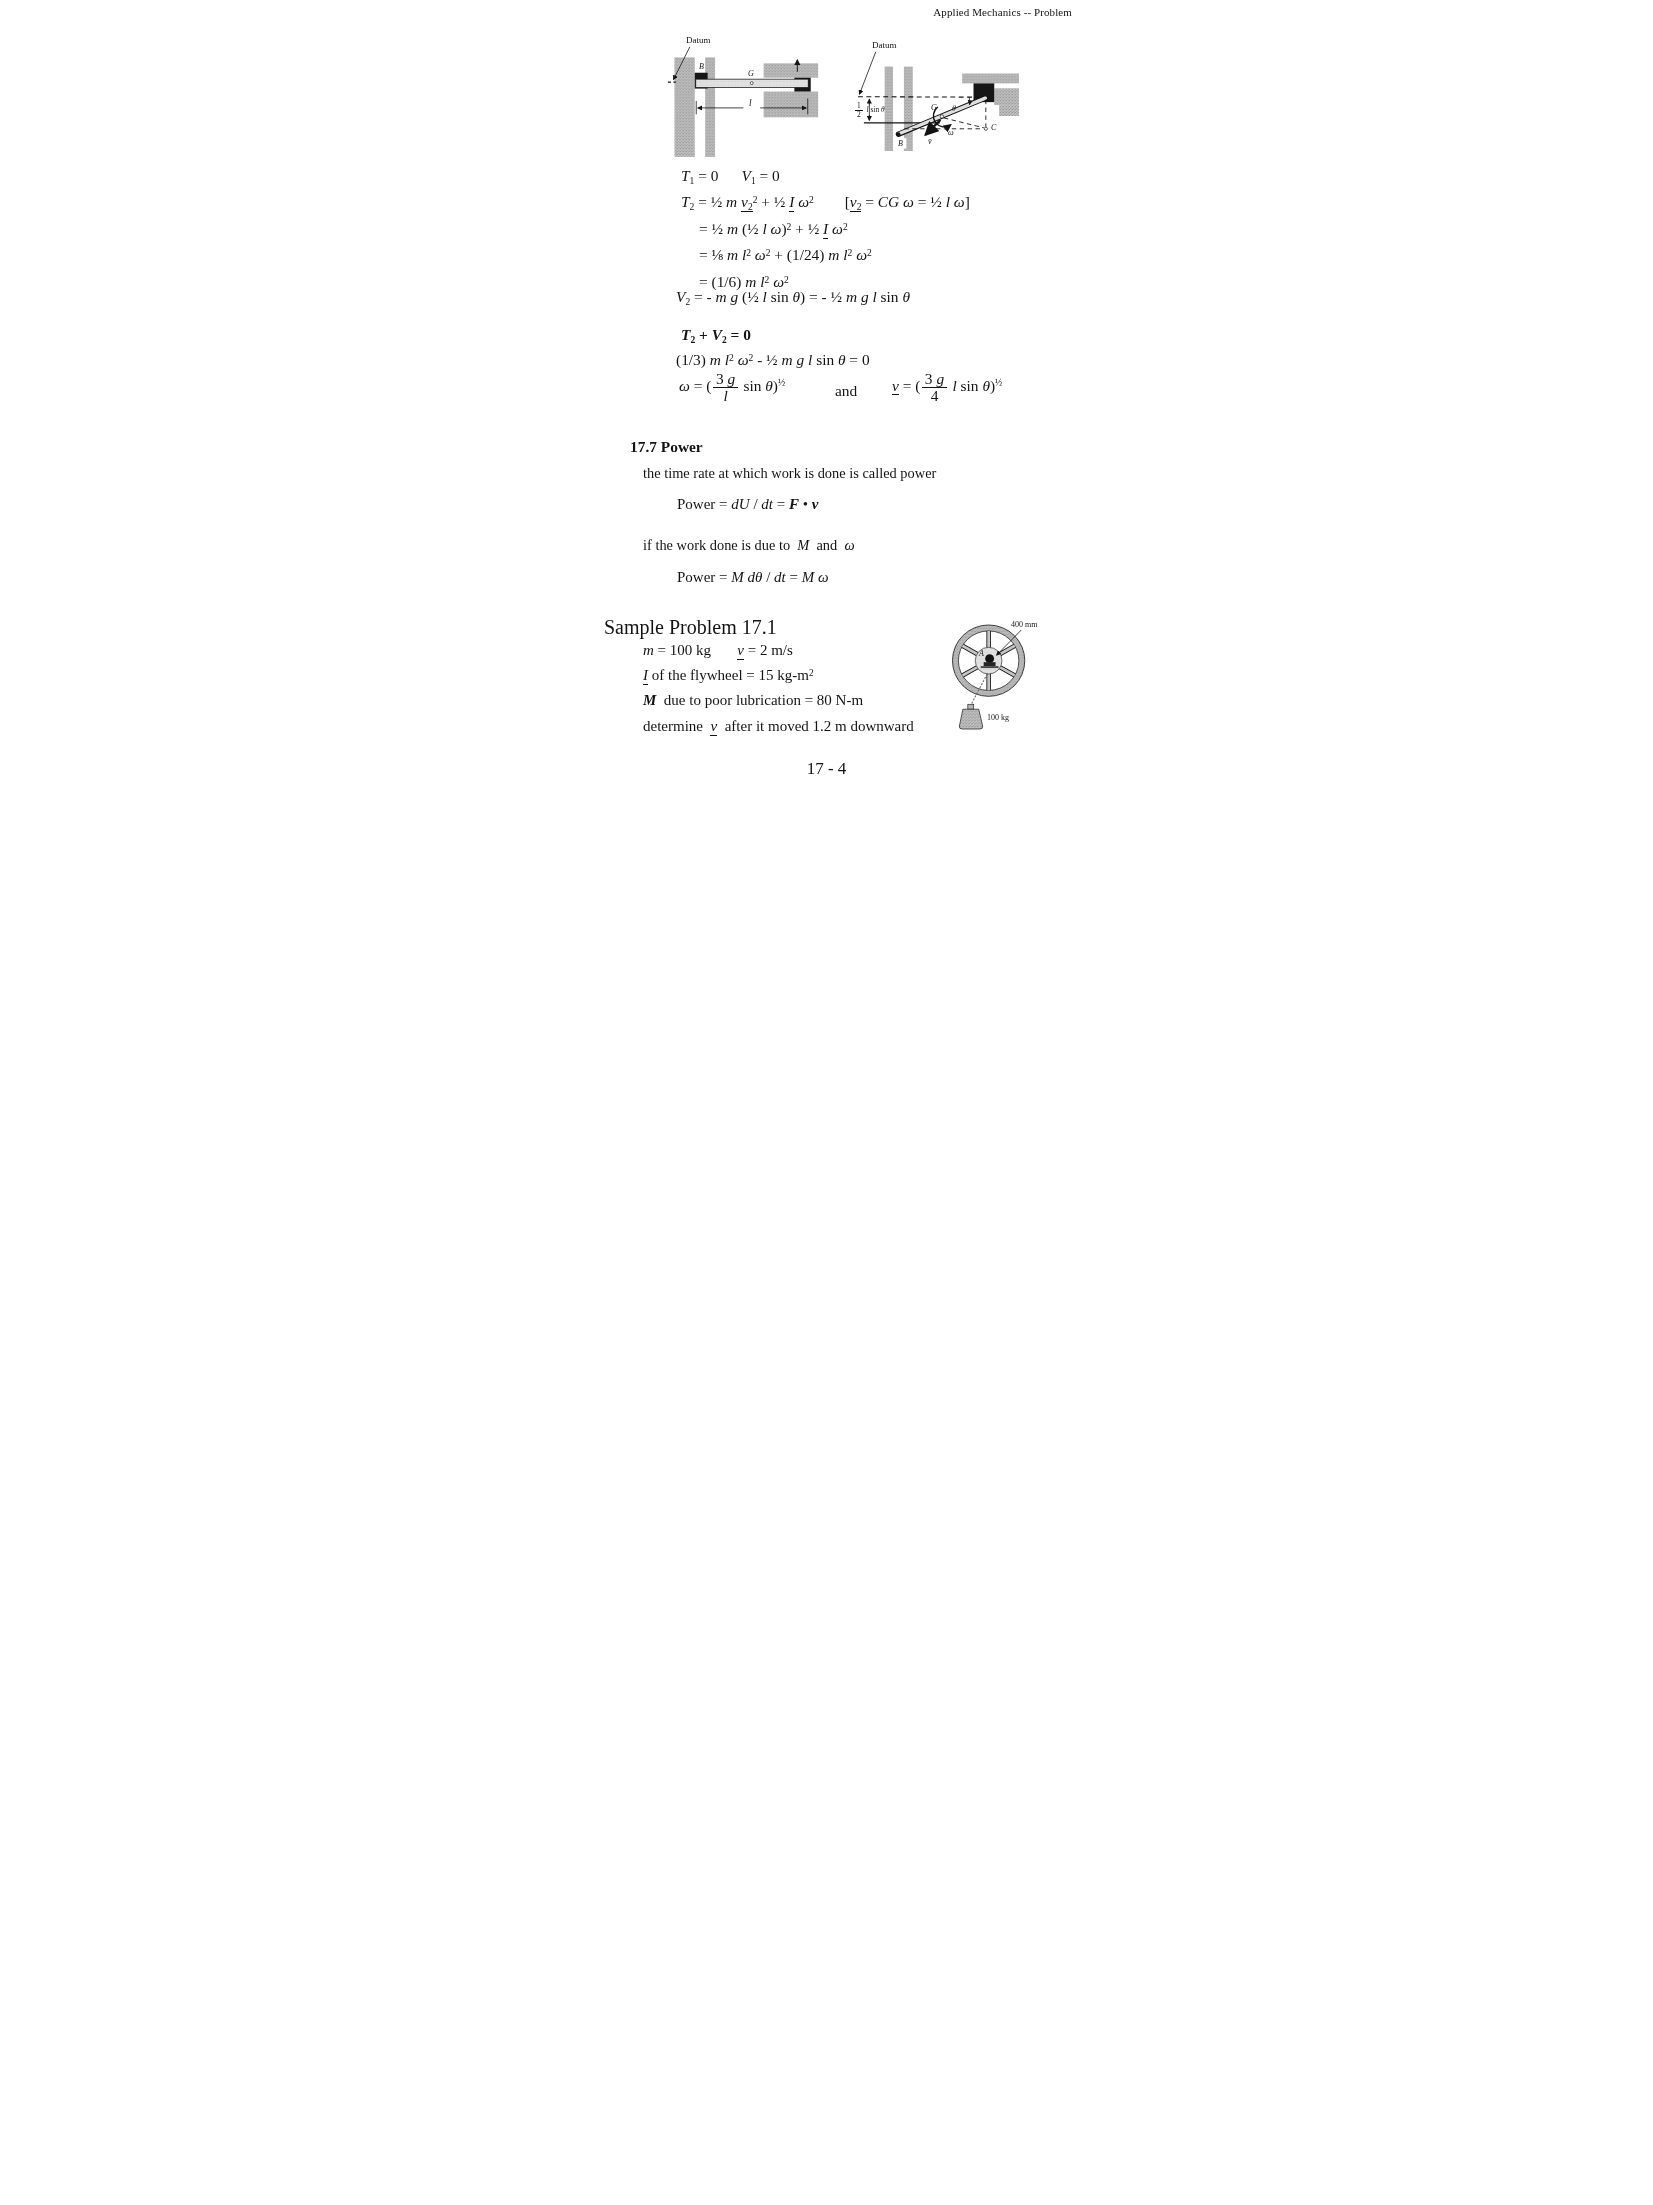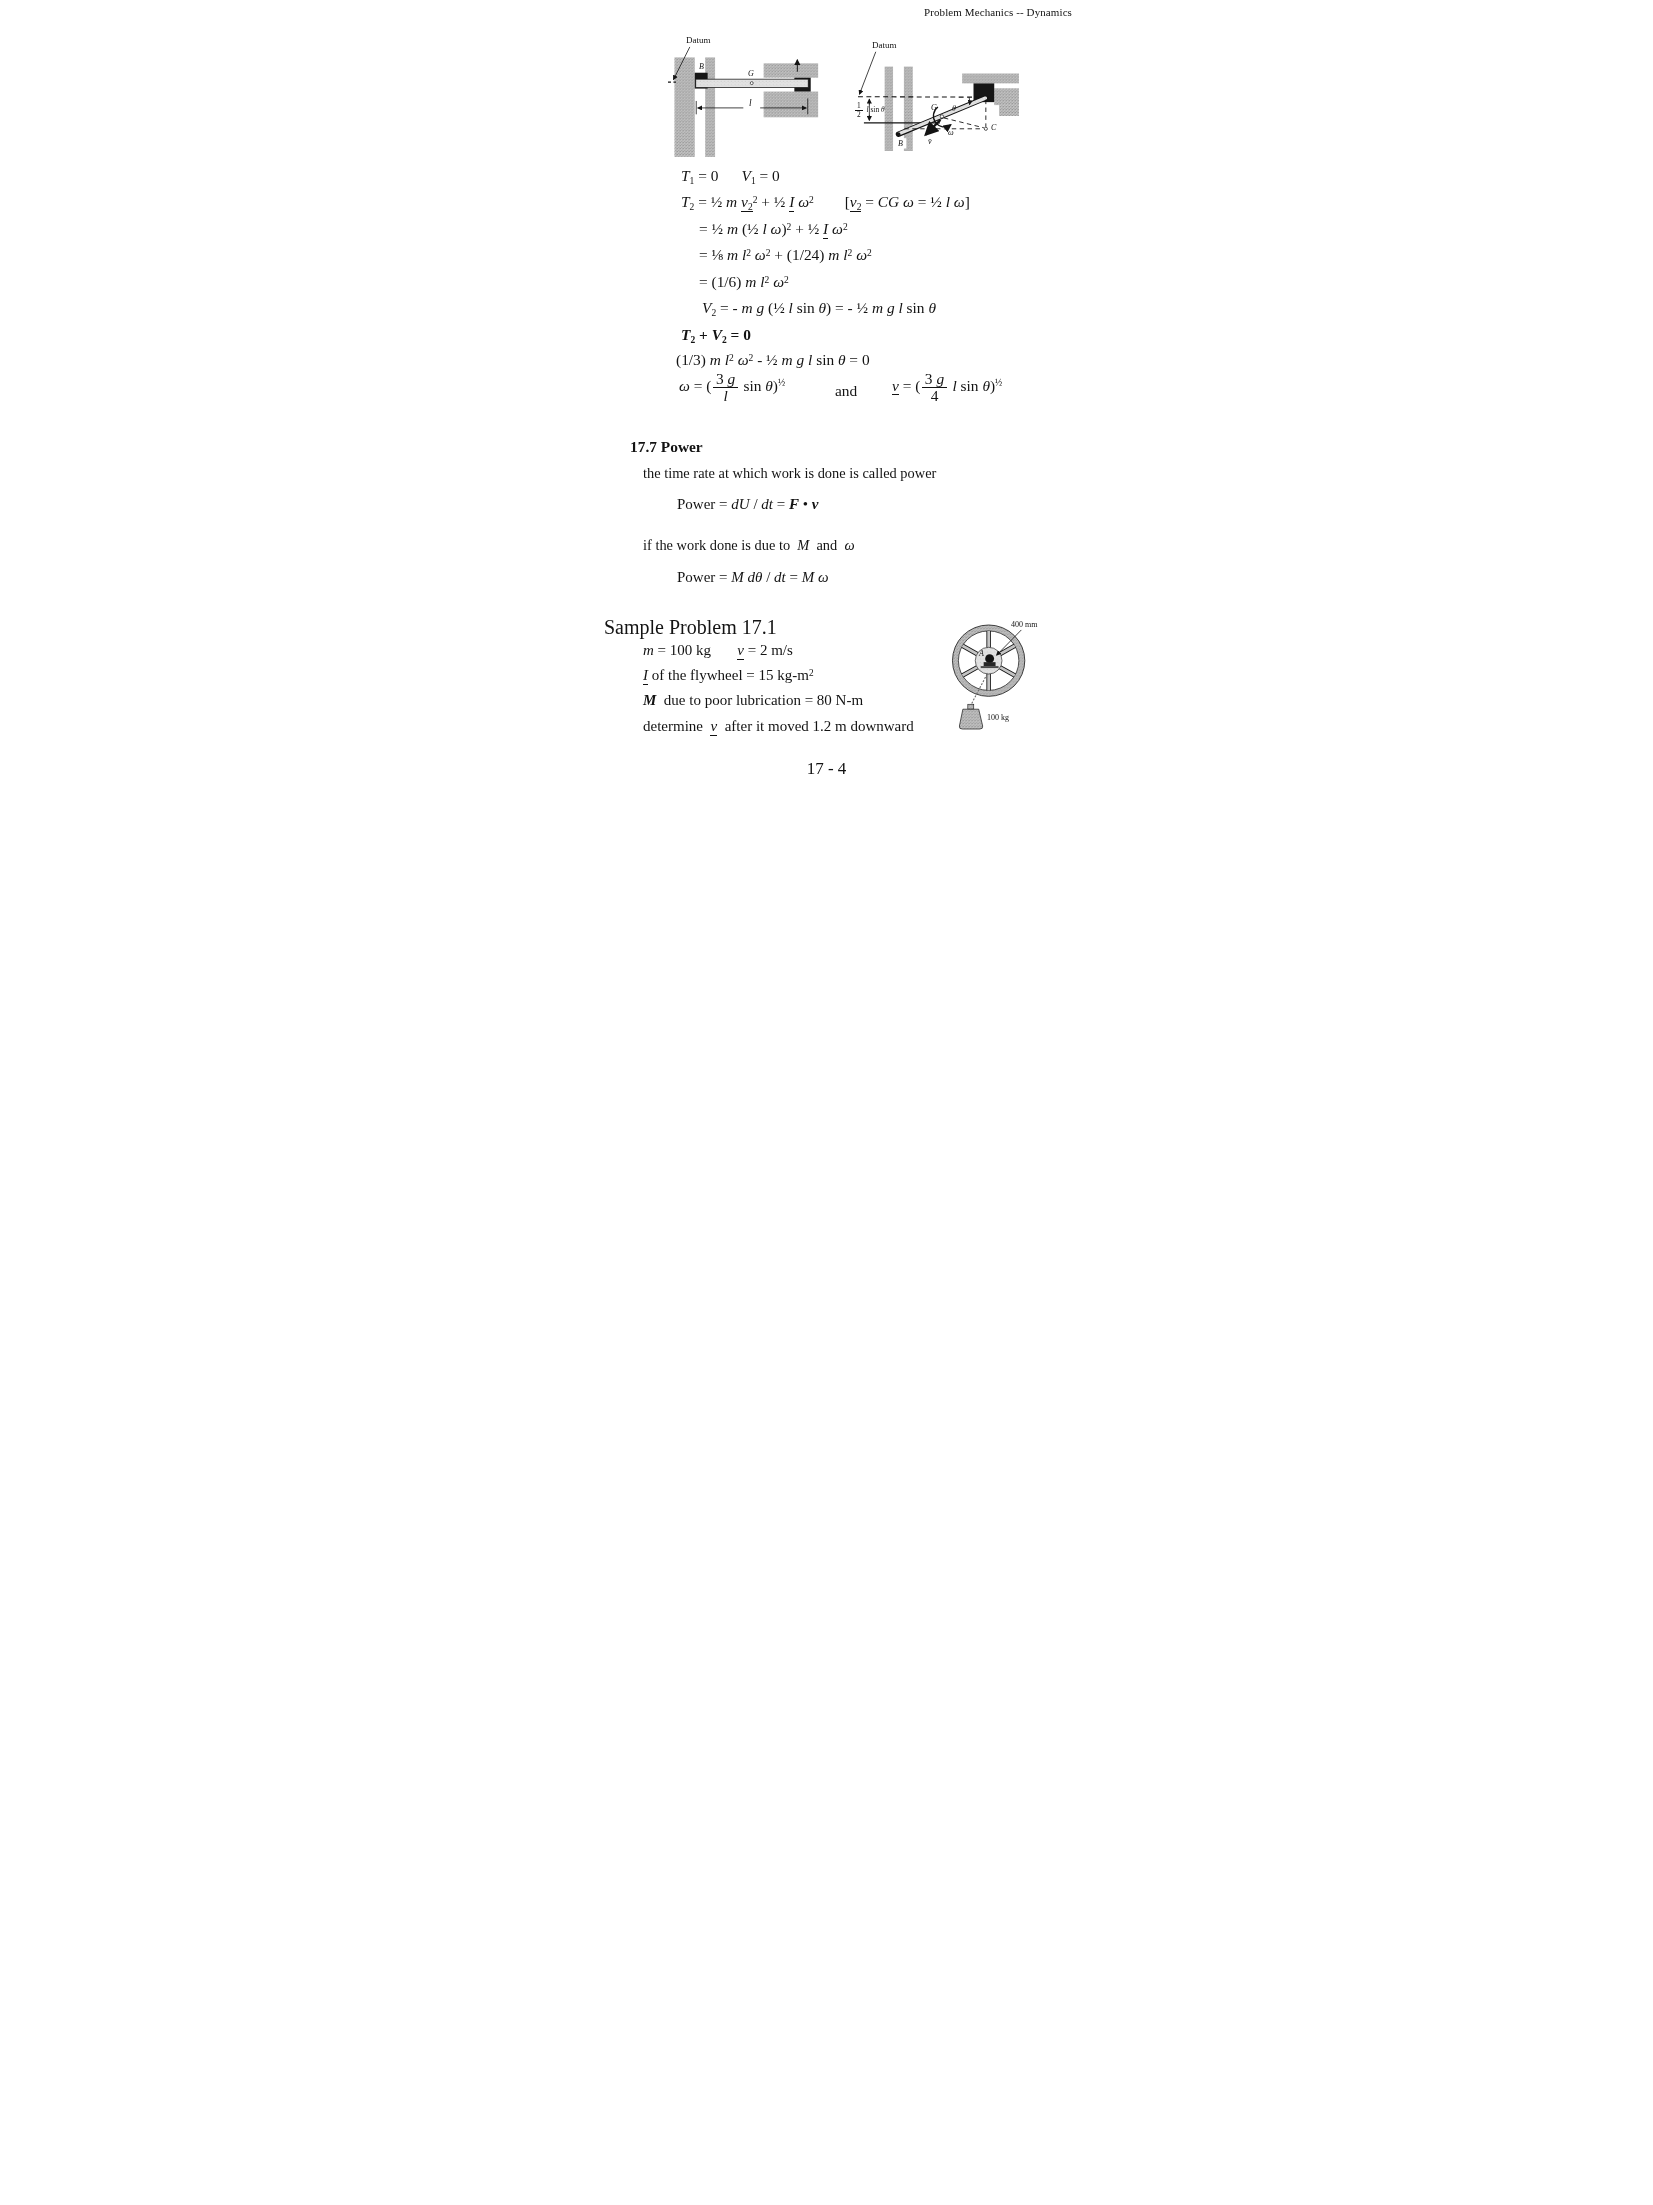--- a/index.html
+++ b/index.html
@@ -55,21 +55,21 @@
       <circle cx="5.3" cy="4.8" r="0.5" fill="#9a9a9a"></circle>
     </pattern>
     <marker id="ah" viewBox="0 0 10 10" refX="8.5" refY="5" markerWidth="6.5" markerHeight="6.5" orient="auto-start-reverse">
       <path d="M0,0 L10,5 L0,10 z" fill="#131313"></path>
     </marker>
   </defs>
 </svg>
 
 <div class="page">
 
-  <div class="abs hdr" style="right:52px; top:6px;">Problem Mechanics -- Dynamics</div>
+  <div class="abs hdr" style="right:52px; top:6px;">Applied Mechanics -- Problem</div>
 
   <div class="fig" style="left:139px; top:35px; width:166px; height:124px;">
     <svg width="166" height="124" viewBox="0 0 335 250">
       <g>
         <rect x="13" y="45" width="41" height="201" fill="url(#sp)"></rect>
         <rect x="75" y="45" width="20" height="201" fill="url(#sp)"></rect>
       </g>
       <rect x="54" y="76" width="26" height="32" fill="#161616"></rect>
       <g>
         <rect x="193" y="57" width="110" height="29" fill="url(#sp)"></rect>
@@ -141,21 +141,21 @@
     <span class="flabel it" style="left:82px; top:103px;">v̄</span>
     <span class="flabel it" style="left:145px; top:89px;">C</span>
     <span class="flabel it" style="left:52px; top:105px;">B</span>
   </div>
 
   <div class="eq" style="left:152px; top:167px;"><span class="it">T</span><span class="sub">1</span><span> = 0      </span><span class="it">V</span><span class="sub">1</span><span> = 0</span></div>
   <div class="eq" style="left:152px; top:193px;"><span class="it">T</span><span class="sub">2</span><span> = ½ </span><span class="it">m </span><span class="u"><span class="it">v</span><span class="sub">2</span></span><span class="sup">2</span><span> + ½ </span><span class="u"><span class="it">I</span></span><span> </span><span class="it">ω</span><span class="sup">2</span><span>        [</span><span class="u"><span class="it">v</span><span class="sub">2</span></span><span> = </span><span class="it">CG </span><span class="it">ω</span><span> = ½ </span><span class="it">l </span><span class="it">ω</span><span>]</span></div>
   <div class="eq" style="left:170px; top:220px;"><span>= ½ </span><span class="it">m </span><span>(½ </span><span class="it">l </span><span class="it">ω</span><span>)</span><span class="sup">2</span><span> + ½ </span><span class="u"><span class="it">I</span></span><span> </span><span class="it">ω</span><span class="sup">2</span></div>
   <div class="eq" style="left:170px; top:246px;"><span>= ⅛ </span><span class="it">m </span><span class="it">l</span><span class="sup">2</span><span> </span><span class="it">ω</span><span class="sup">2</span><span> + (1/24) </span><span class="it">m </span><span class="it">l</span><span class="sup">2</span><span> </span><span class="it">ω</span><span class="sup">2</span></div>
   <div class="eq" style="left:170px; top:273px;text-align:right;"><span>= (1/6) </span><span class="it">m </span><span class="it">l</span><span class="sup">2</span><span> </span><span class="it">ω</span><span class="sup">2</span></div>
-  <div class="eq" style="left:147px; top:299px;margin-left:26px;"><span class="it">V</span><span class="sub">2</span><span> = - </span><span class="it">m g </span><span>(½ </span><span class="it">l </span><span>sin </span><span class="it">θ</span><span>)</span><span> = - ½ </span><span class="it">m g l </span><span>sin </span><span class="it">θ</span></div>
+  <div class="eq" style="left:147px; top:288px;"><span class="it">V</span><span class="sub">2</span><span> = - </span><span class="it">m g </span><span>(½ </span><span class="it">l </span><span>sin </span><span class="it">θ</span><span>)</span><span> = - ½ </span><span class="it">m g l </span><span>sin </span><span class="it">θ</span></div>
   <div class="eq" style="left:152px; top:326px;font-weight:bold;"><span class="it">T</span><span class="sub">2</span><span> + </span><span class="it">V</span><span class="sub">2</span><span> = 0</span></div>
   <div class="eq" style="left:147px; top:351px;"><span>(1/3) </span><span class="it">m </span><span class="it">l</span><span class="sup">2</span><span> </span><span class="it">ω</span><span class="sup">2</span><span> - ½ </span><span class="it">m g l </span><span>sin </span><span class="it">θ</span><span> = 0</span></div>
   <div class="eq" style="left:150px; top:371px;"><span class="it">ω</span><span> = (</span><span class="frac"><span class="fn"><span>3 </span><span class="it">g</span></span><span class="fd"><span class="it">l</span></span></span><span> sin </span><span class="it">θ</span><span>)</span><span class="sup">½</span></div>
   <div class="eq" style="left:306px; top:382px;">and</div>
   <div class="eq" style="left:363px; top:371px;"><span class="u"><span class="it">v</span></span><span> = (</span><span class="frac"><span class="fn"><span>3 </span><span class="it">g</span></span><span class="fd"><span>4</span></span></span><span> </span><span class="it">l </span><span>sin </span><span class="it">θ</span><span>)</span><span class="sup">½</span></div>
 
   <div class="h1" style="left:69px; top:438px;margin-left:32px;">17.7 Power</div>
   <div class="txt" style="left:114px; top:465px;">the time rate at which work is done is called power</div>
   <div class="eq pf" style="left:148px; top:496px;"><span>Power = </span><span class="it">dU</span><span> / </span><span class="it">dt</span><span> = </span><span class="bi">F</span><span> • </span><span class="bi">v</span></div>
   <div class="eq" style="left:114px; top:537px; font-size:14.4px;"><span>if the work done is due to  </span><span class="it">M</span><span>  and  </span><span class="it">ω</span></div>

